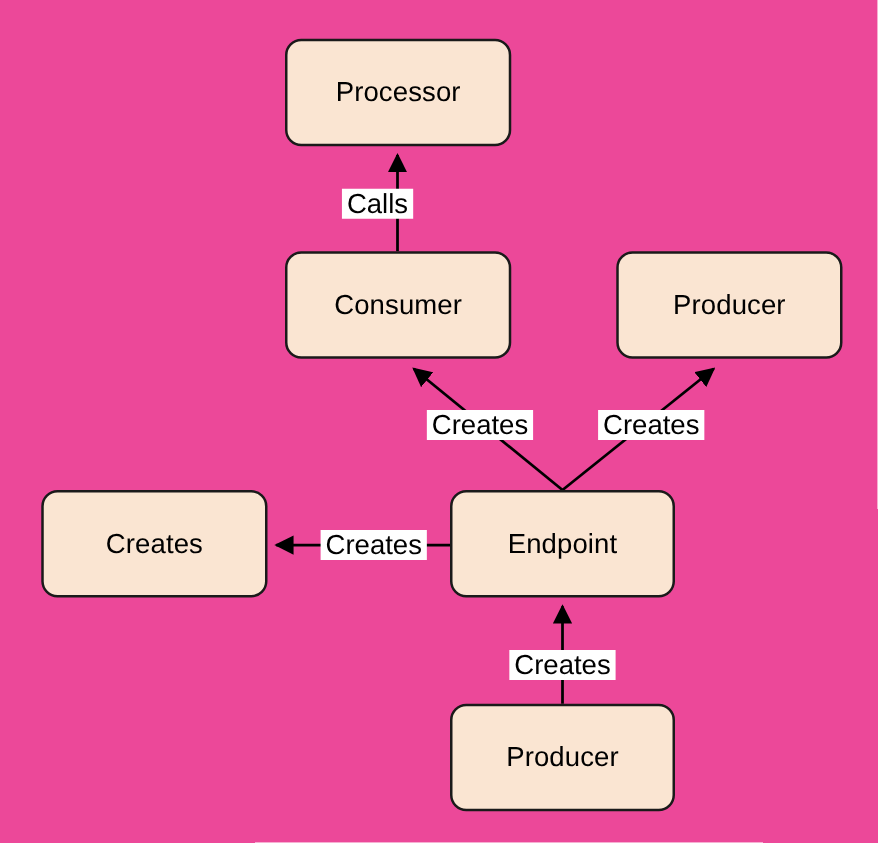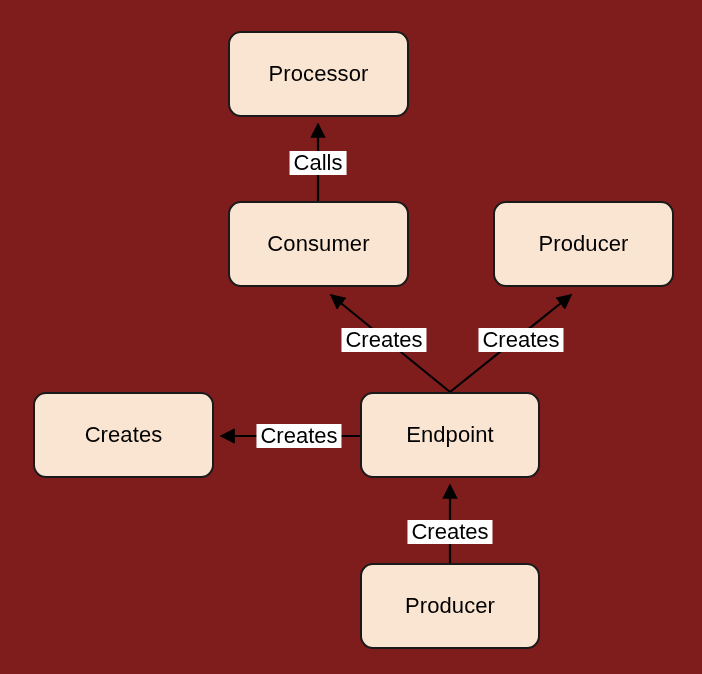--- a/index.html
+++ b/index.html
@@ -4,21 +4,21 @@
 <style>
   html, body {
     margin: 0;
     padding: 0;
     background: #ffffff;
   }
   #canvas {
     position: relative;
     width: 702px;
     height: 674px;
-    background: #7f1d1d;
+    background: #ec4899;
     overflow: hidden;
     font-family: "Liberation Sans", sans-serif;
   }
   #edge-layer {
     position: absolute;
     left: 0;
     top: 0;
     width: 702px;
     height: 674px;
   }
@@ -92,21 +92,21 @@
   </div>
 
   <div class="node" style="left:360px; top:392px; width:180px; height:86px;">
     <span class="node-label">Endpoint</span>
   </div>
 
   <div class="node" style="left:360px; top:563px; width:180px; height:86px;">
     <span class="node-label">Producer</span>
   </div>
 
-  <span class="edge-label" style="left:318px; top:163px;">Calls</span>
+  <span class="edge-label" style="left:302px; top:163px;">Calls</span>
 
   <span class="edge-label" style="left:384px; top:340px;">Creates</span>
 
   <span class="edge-label" style="left:521px; top:340px;">Creates</span>
 
   <span class="edge-label" style="left:299px; top:436px;">Creates</span>
 
   <span class="edge-label" style="left:450px; top:532px;">Creates</span>
 
 </div>

